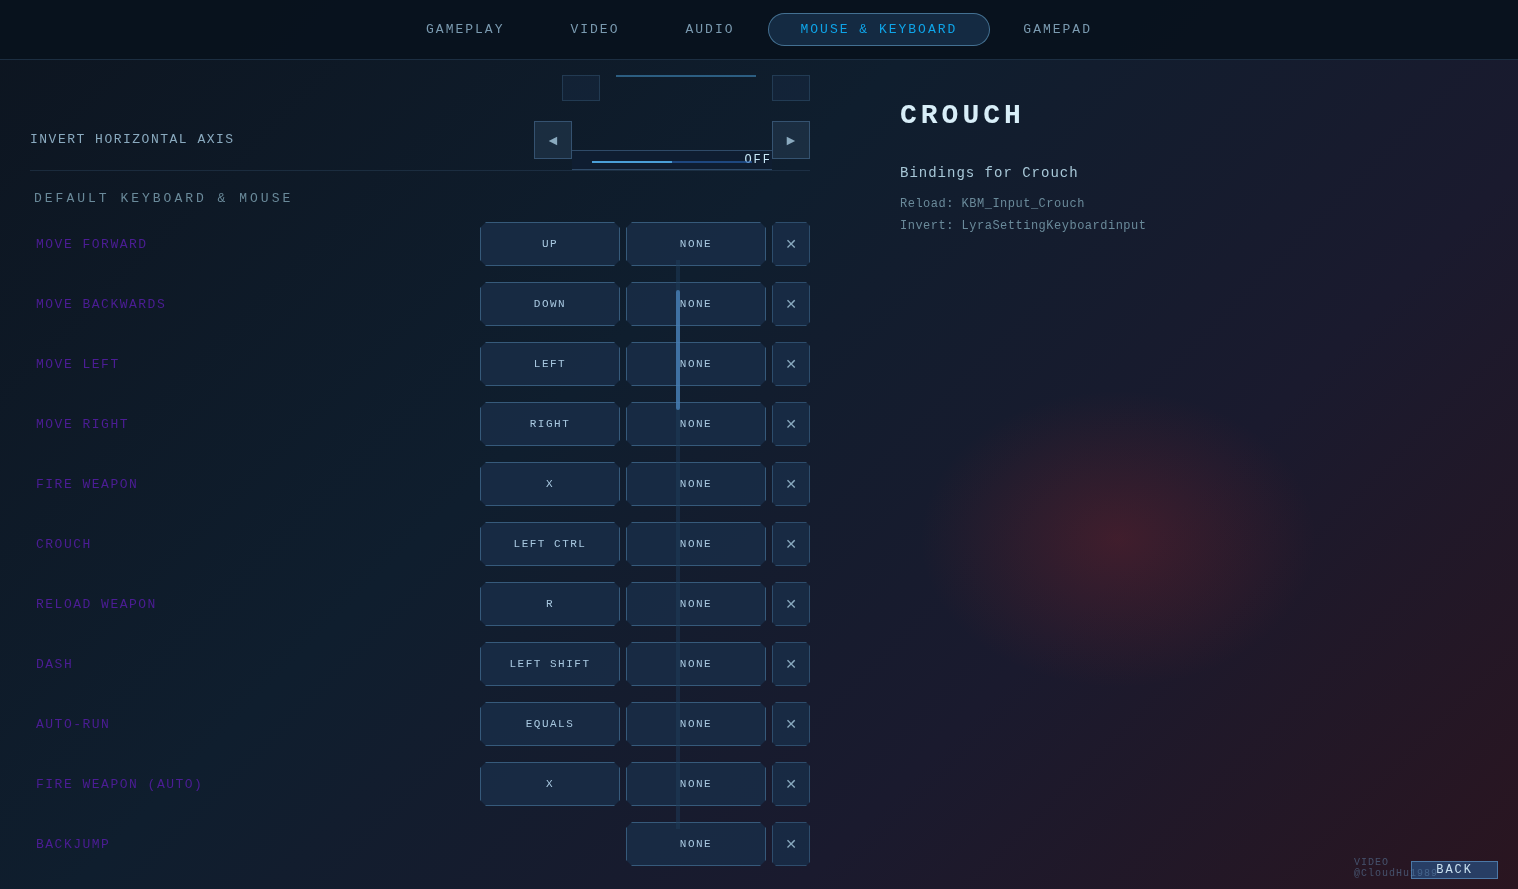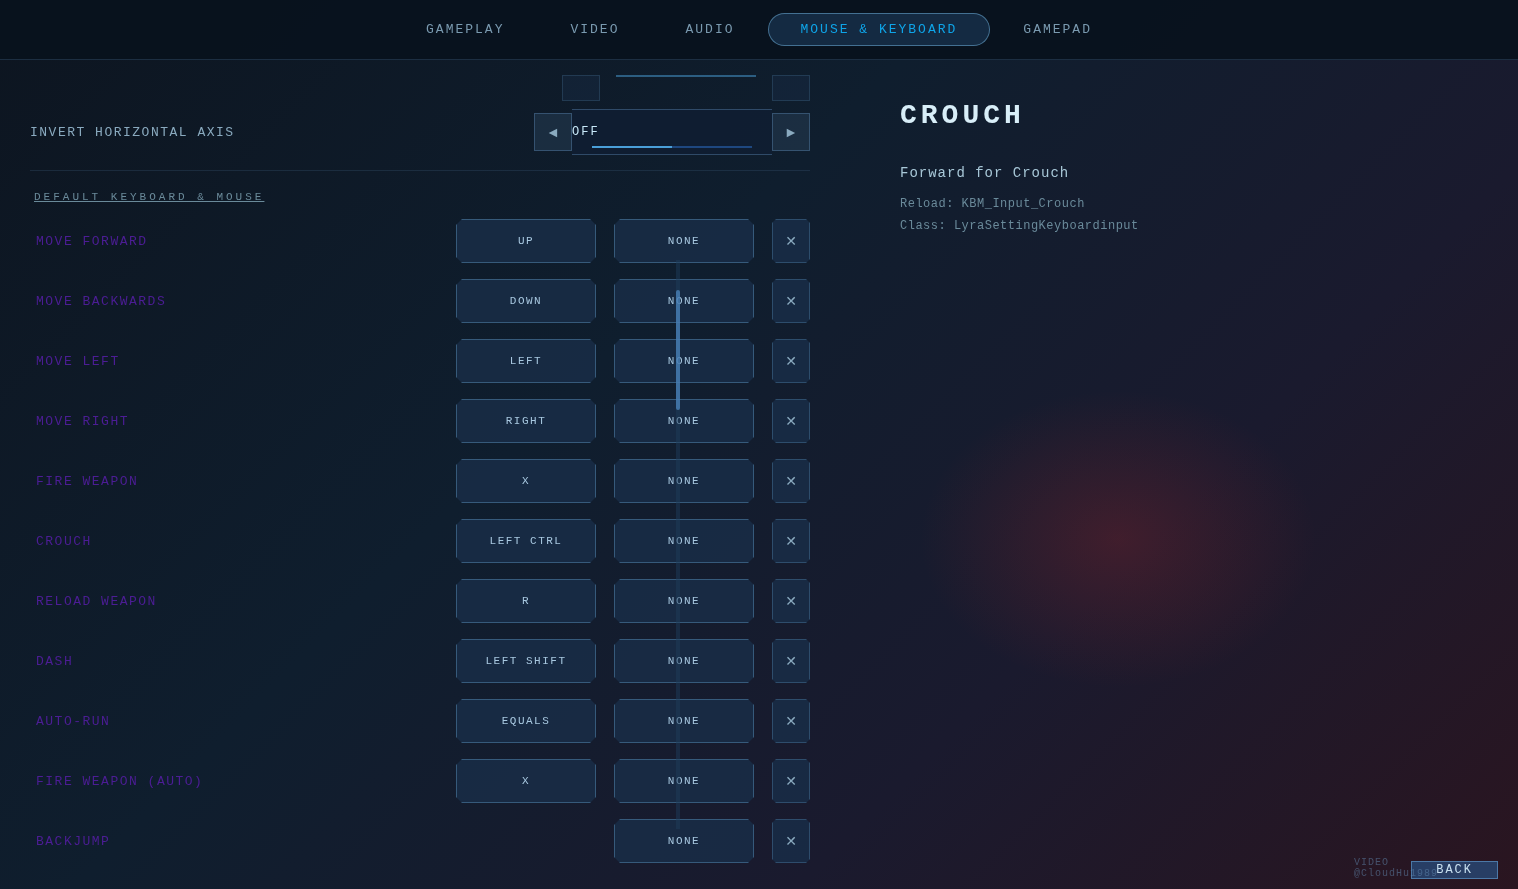--- a/index.html
+++ b/index.html
@@ -73,21 +73,20 @@
       width: 840px;
       padding: 15px 30px;
       overflow: hidden;
     }
 
     
     .invert-row {
       display: flex;
       align-items: center;
       margin-bottom: 20px;
-      padding-bottom: 15px;
       border-bottom: 1px solid rgba(60, 90, 120, 0.3);
       gap: 48px;
     }
 
     .invert-label {
       flex: 1;
       font-size: 13px;
       letter-spacing: 1.5px;
       color: #8aaabf;
       text-transform: uppercase;
@@ -107,29 +106,30 @@
       color: #8aaabf;
       cursor: pointer;
       display: flex;
       align-items: center;
       justify-content: center;
       font-size: 14px;
     }
 
     .value-display {
       width: 200px;
-      height: 46px;
+      height: 20px;
       background: rgba(15, 30, 50, 0.9);
       border-top: 1px solid rgba(80, 120, 160, 0.5);
       border-bottom: 1px solid rgba(80, 120, 160, 0.5);
       display: flex;
-      align-items: flex-start;
+      align-items: flex-end;
       justify-content: center;
       flex-direction: column;
       position: relative;
+      margin-top: 41px;
     }
 
     .value-text {
       font-size: 12px;
       letter-spacing: 2px;
       color: #c8e8f8;
     }
 
     .value-line {
       position: absolute;
@@ -144,27 +144,26 @@
       position: absolute;
       left: 0;
       top: 0;
       width: 50%;
       height: 100%;
       background: #4a9fd8;
     }
 
     
     .section-header {
-      font-size: 11px;
+      font-size: 13px;
       letter-spacing: 3px;
       color: #6a8a9a;
       text-transform: uppercase;
       margin-bottom: 12px;
       padding-left: 4px;
-      text-decoration: underline;
     }
 
     
     .binding-row {
       display: flex;
       align-items: center;
       margin-bottom: 8px;
       padding: 4px 0;
     }
 
@@ -173,21 +172,21 @@
       font-size: 13px;
       letter-spacing: 1.5px;
       color: #4c1d95;
       text-transform: uppercase;
       padding-left: 6px;
     }
 
     .binding-controls {
       display: flex;
       align-items: center;
-      gap: 18px;
+      gap: 6px;
     }
 
     .key-btn {
       width: 140px;
       height: 44px;
       background: rgba(25, 45, 70, 0.85);
       border: 1px solid rgba(80, 130, 170, 0.55);
       color: #a8c8e0;
       font-family: 'Courier New', monospace;
       font-size: 11px;
@@ -469,23 +468,23 @@
 
   </div>
 
   <div class="scroll-indicator">
     <div class="scroll-thumb"></div>
   </div>
 
   <div class="right-panel">
     <div class="crouch-title">CROUCH</div>
     <div class="binding-info">
-      <div class="binding-info-title">Forward for Crouch</div>
+      <div class="binding-info-title">Bindings for Crouch</div>
       <div class="binding-info-detail">Reload: KBM_Input_Crouch</div>
-      <div class="binding-info-detail">Class: LyraSettingKeyboardinput</div>
+      <div class="binding-info-detail">Invert: LyraSettingKeyboardinput</div>
     </div>
   </div>
 
 </div>
 
 <div class="bottom-bar">
   <div class="watermark">VIDEO @CloudHu1989</div>
   <button class="back-btn">BACK</button>
 </div>
 

